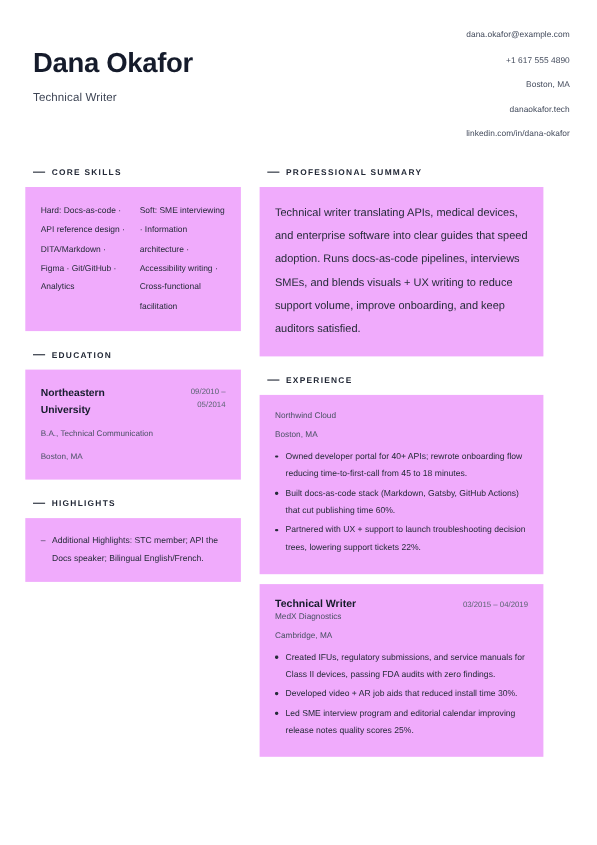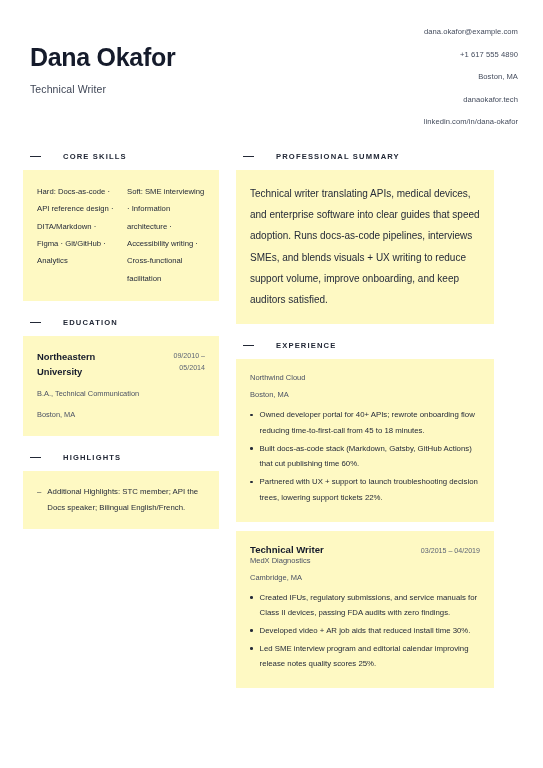--- a/index.html
+++ b/index.html
@@ -67,41 +67,41 @@
     gap: 17px;
   }
   .col-left  { width: 196px; flex: none; }
   .col-right { width: 258px; flex: none; }
 
   
   .section { margin-bottom: 17px; }
   .section-head {
     display: flex;
     align-items: center;
-    gap: 22px;
+    gap: 6px;
     padding-left: 7px;
     margin-bottom: 9px;
   }
   .head-dash {
     width: 11px;
     height: 1.5px;
     background: #222836;
     flex: none;
   }
   .head-label {
     font-size: 7.6px;
     font-weight: bold;
     letter-spacing: 1.15px;
     color: #222836;
     text-transform: uppercase;
   }
 
   
   .card {
-    background: #fef9c3;
+    background: #f0abfc;
     padding: 13px 14px 14px 14px;
     box-sizing: border-box;
   }
   .card + .card { margin-top: 9px; }
 
   
   .skills-grid {
     display: flex;
     gap: 12px;
   }

